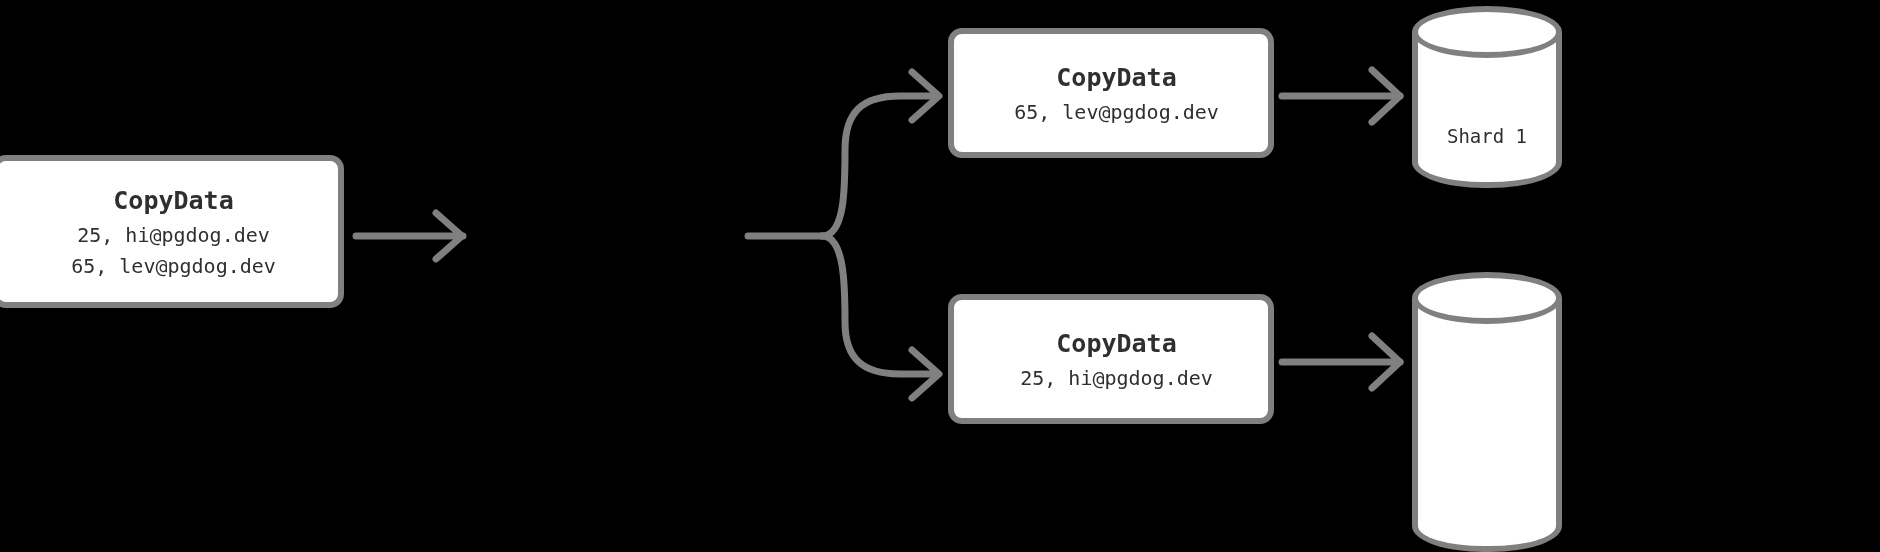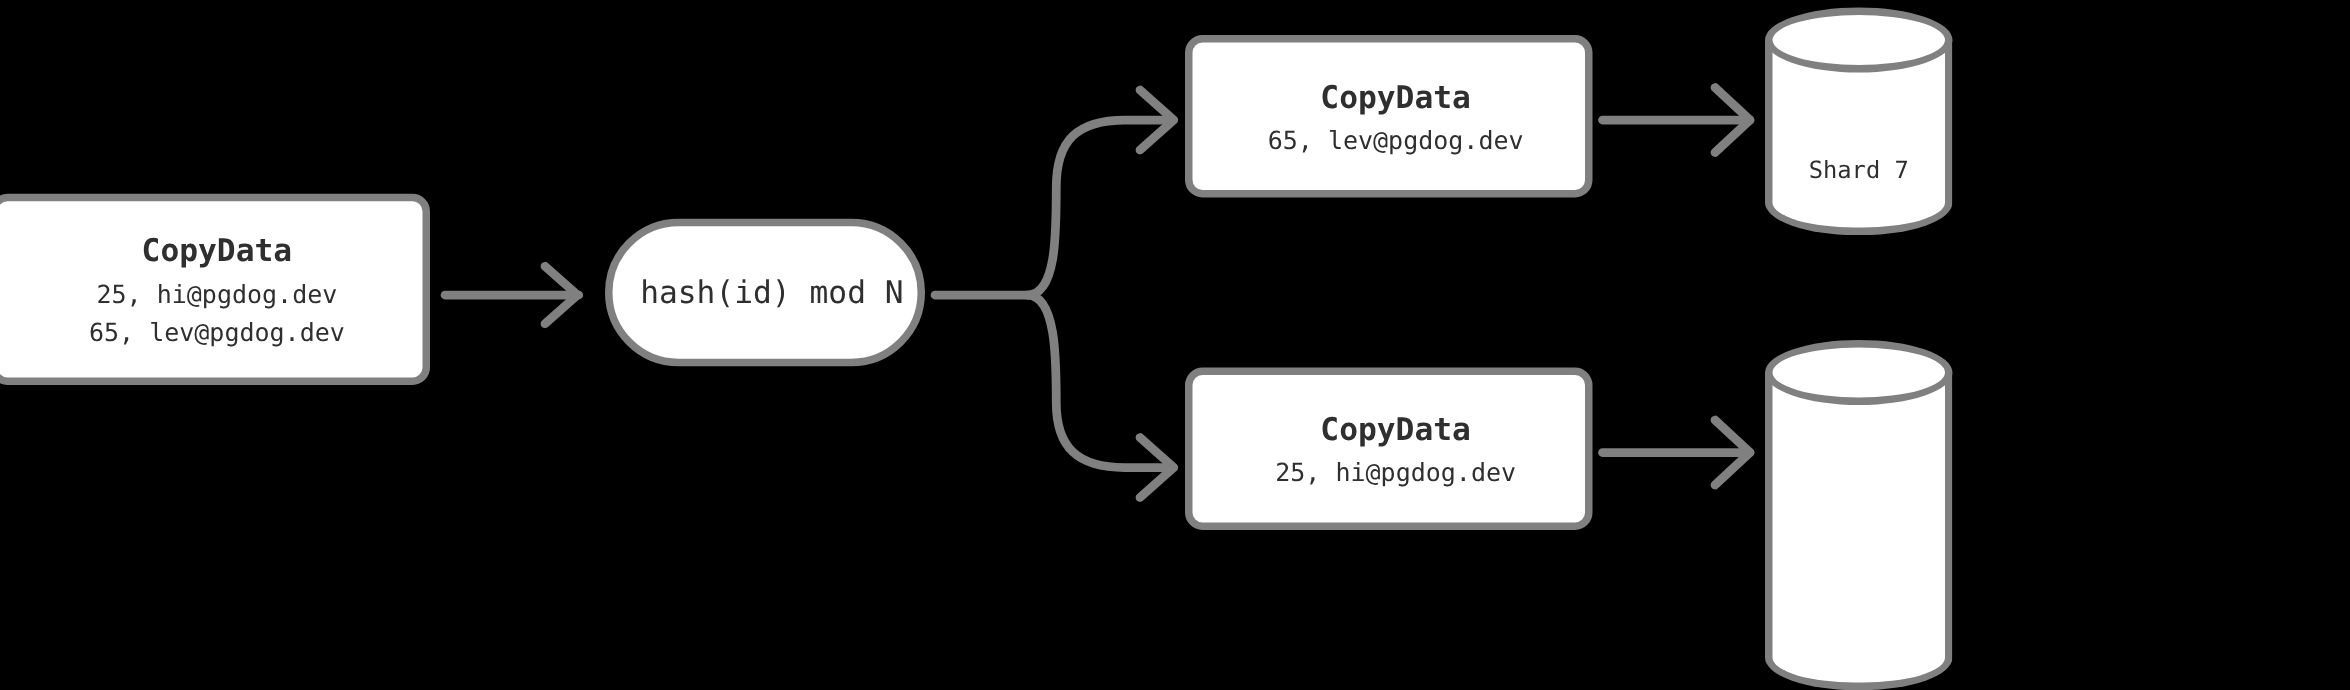--- a/index.html
+++ b/index.html
@@ -162,38 +162,35 @@
       </g>
     </g>
   </svg>
 
   <div class="node" id="node-source">
     <div class="title">CopyData</div>
     <div class="row">25, hi@pgdog.dev</div>
     <div class="row">65, lev@pgdog.dev</div>
   </div>
 
-  <div class="node" id="node-hash">
-    <div class="row">hash(id) mod N</div>
-  </div>
 
   <div class="node" id="node-copy-0">
     <div class="title">CopyData</div>
     <div class="row">65, lev@pgdog.dev</div>
   </div>
 
   <div class="node" id="node-copy-1">
     <div class="title">CopyData</div>
     <div class="row">25, hi@pgdog.dev</div>
   </div>
 
   <div class="cylinder" id="cyl-shard-0">
     <div class="cyl-body"></div>
     <div class="cyl-top"></div>
-    <div class="cyl-label">Shard 7</div>
+    <div class="cyl-label">Shard 1</div>
   </div>
 
   <div class="cylinder" id="cyl-shard-1">
     <div class="cyl-body"></div>
     <div class="cyl-top"></div>
 
   </div>
 
 </div>
 

